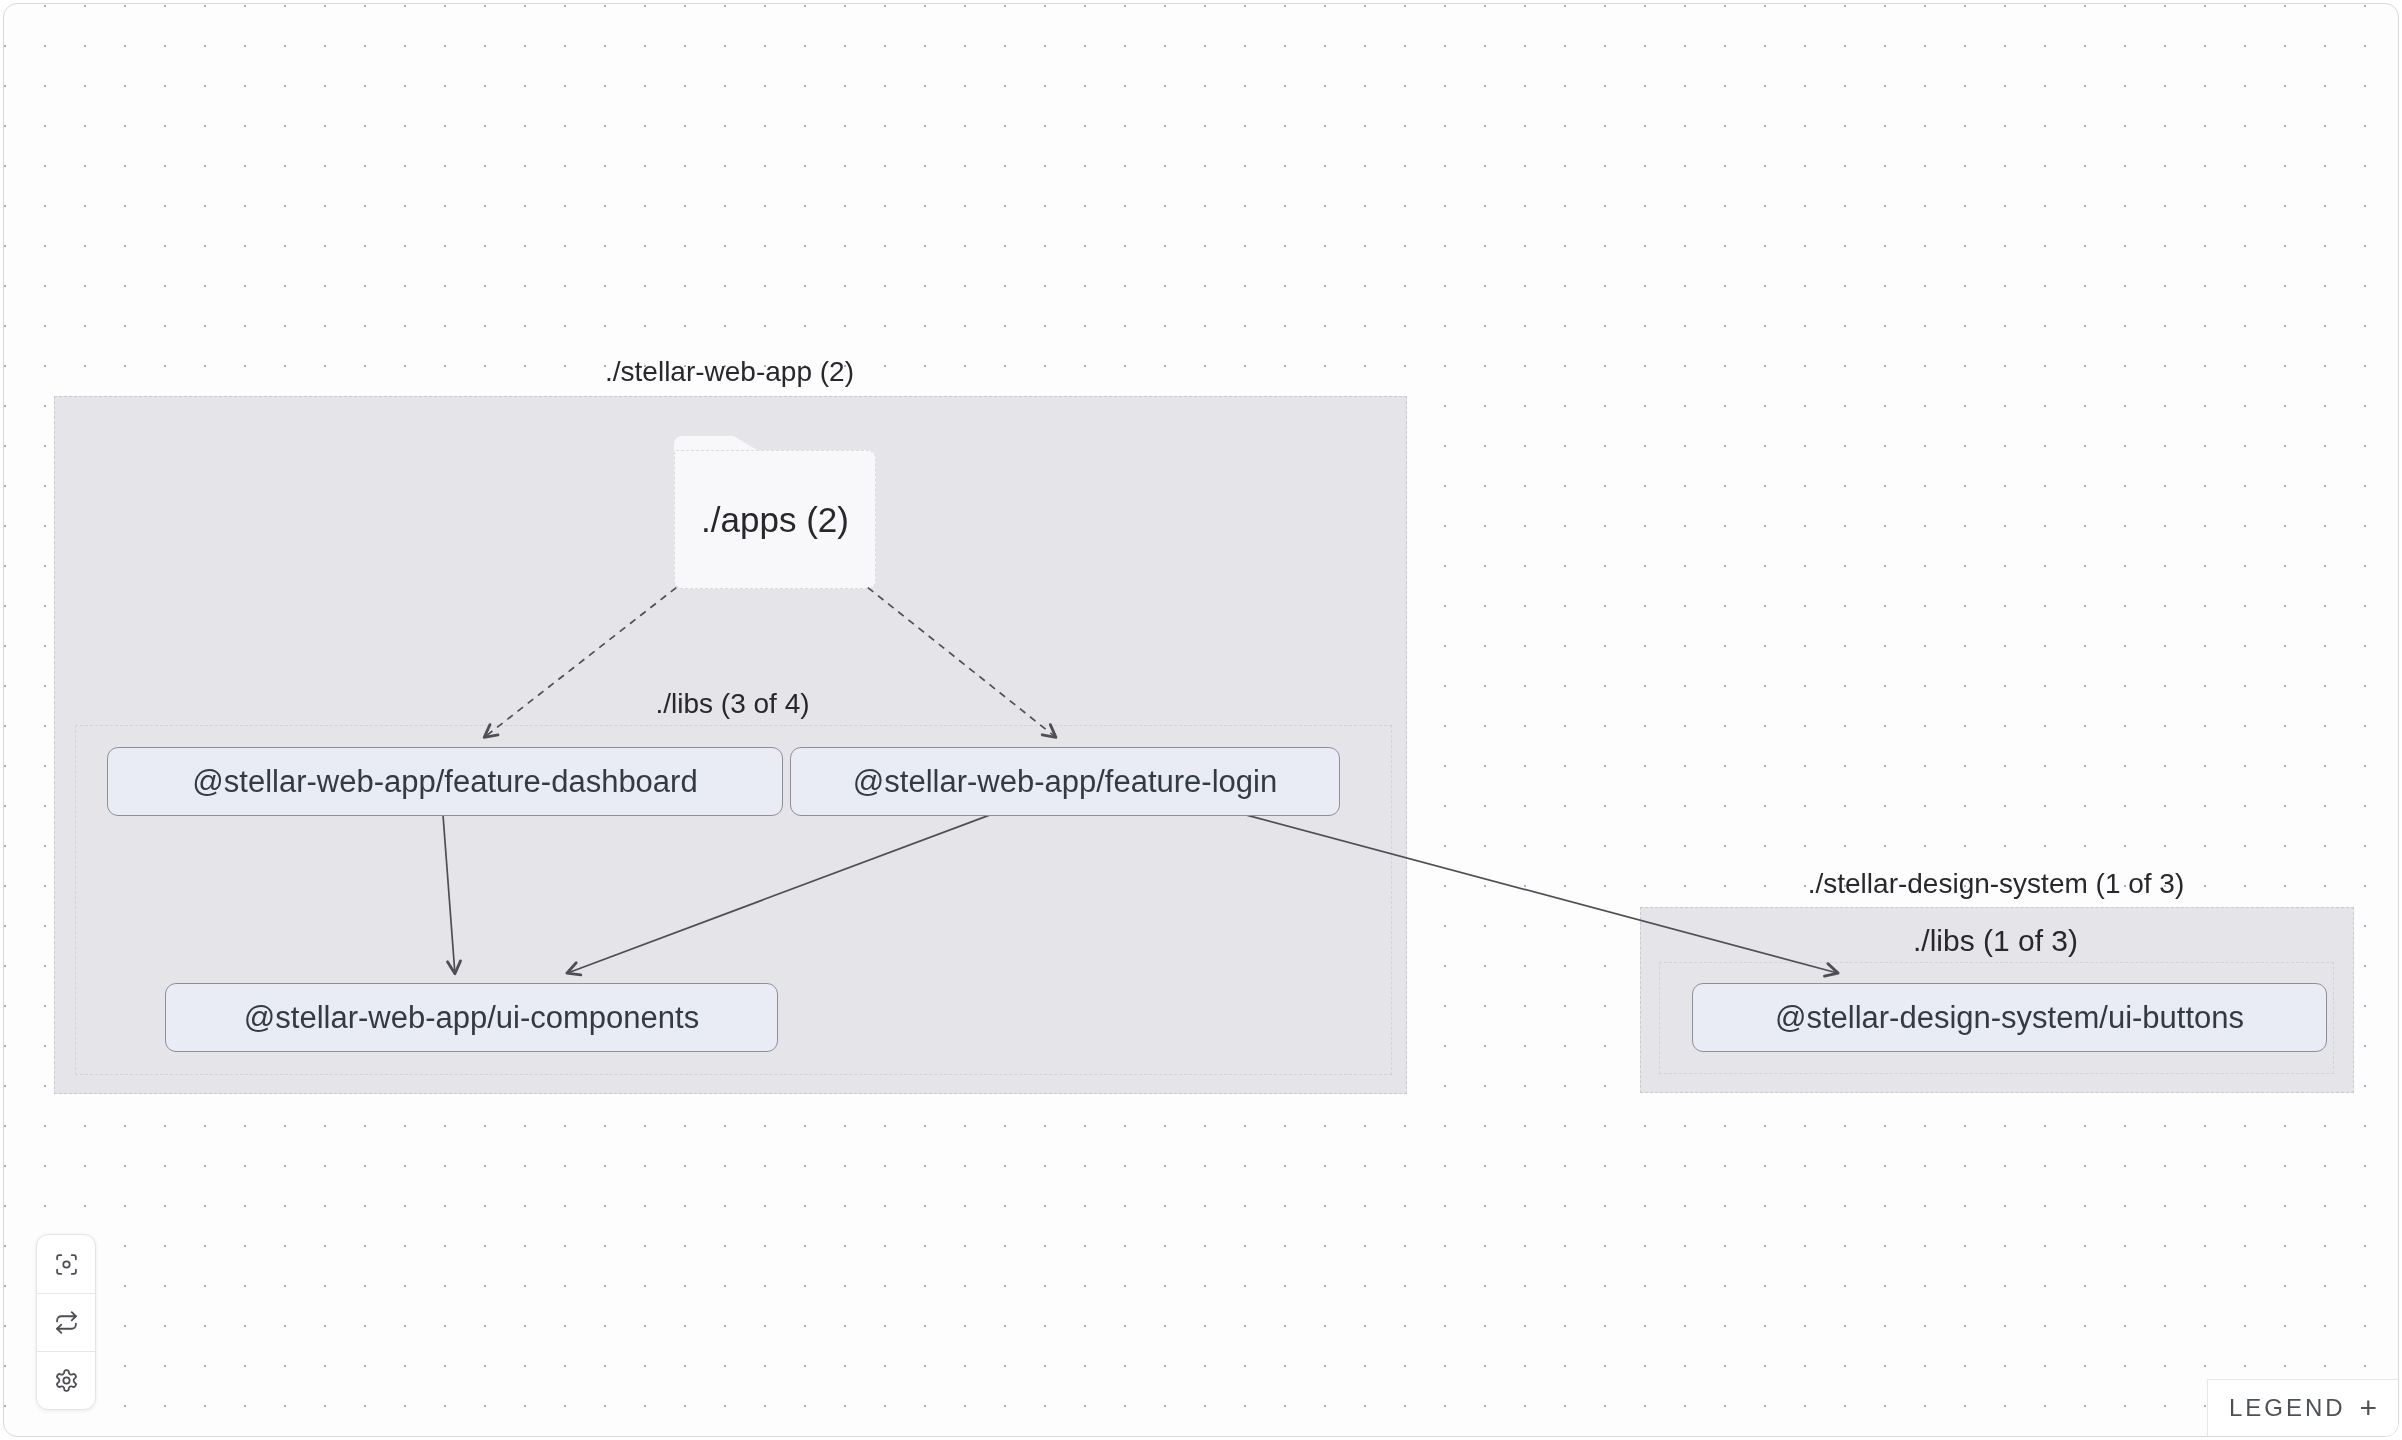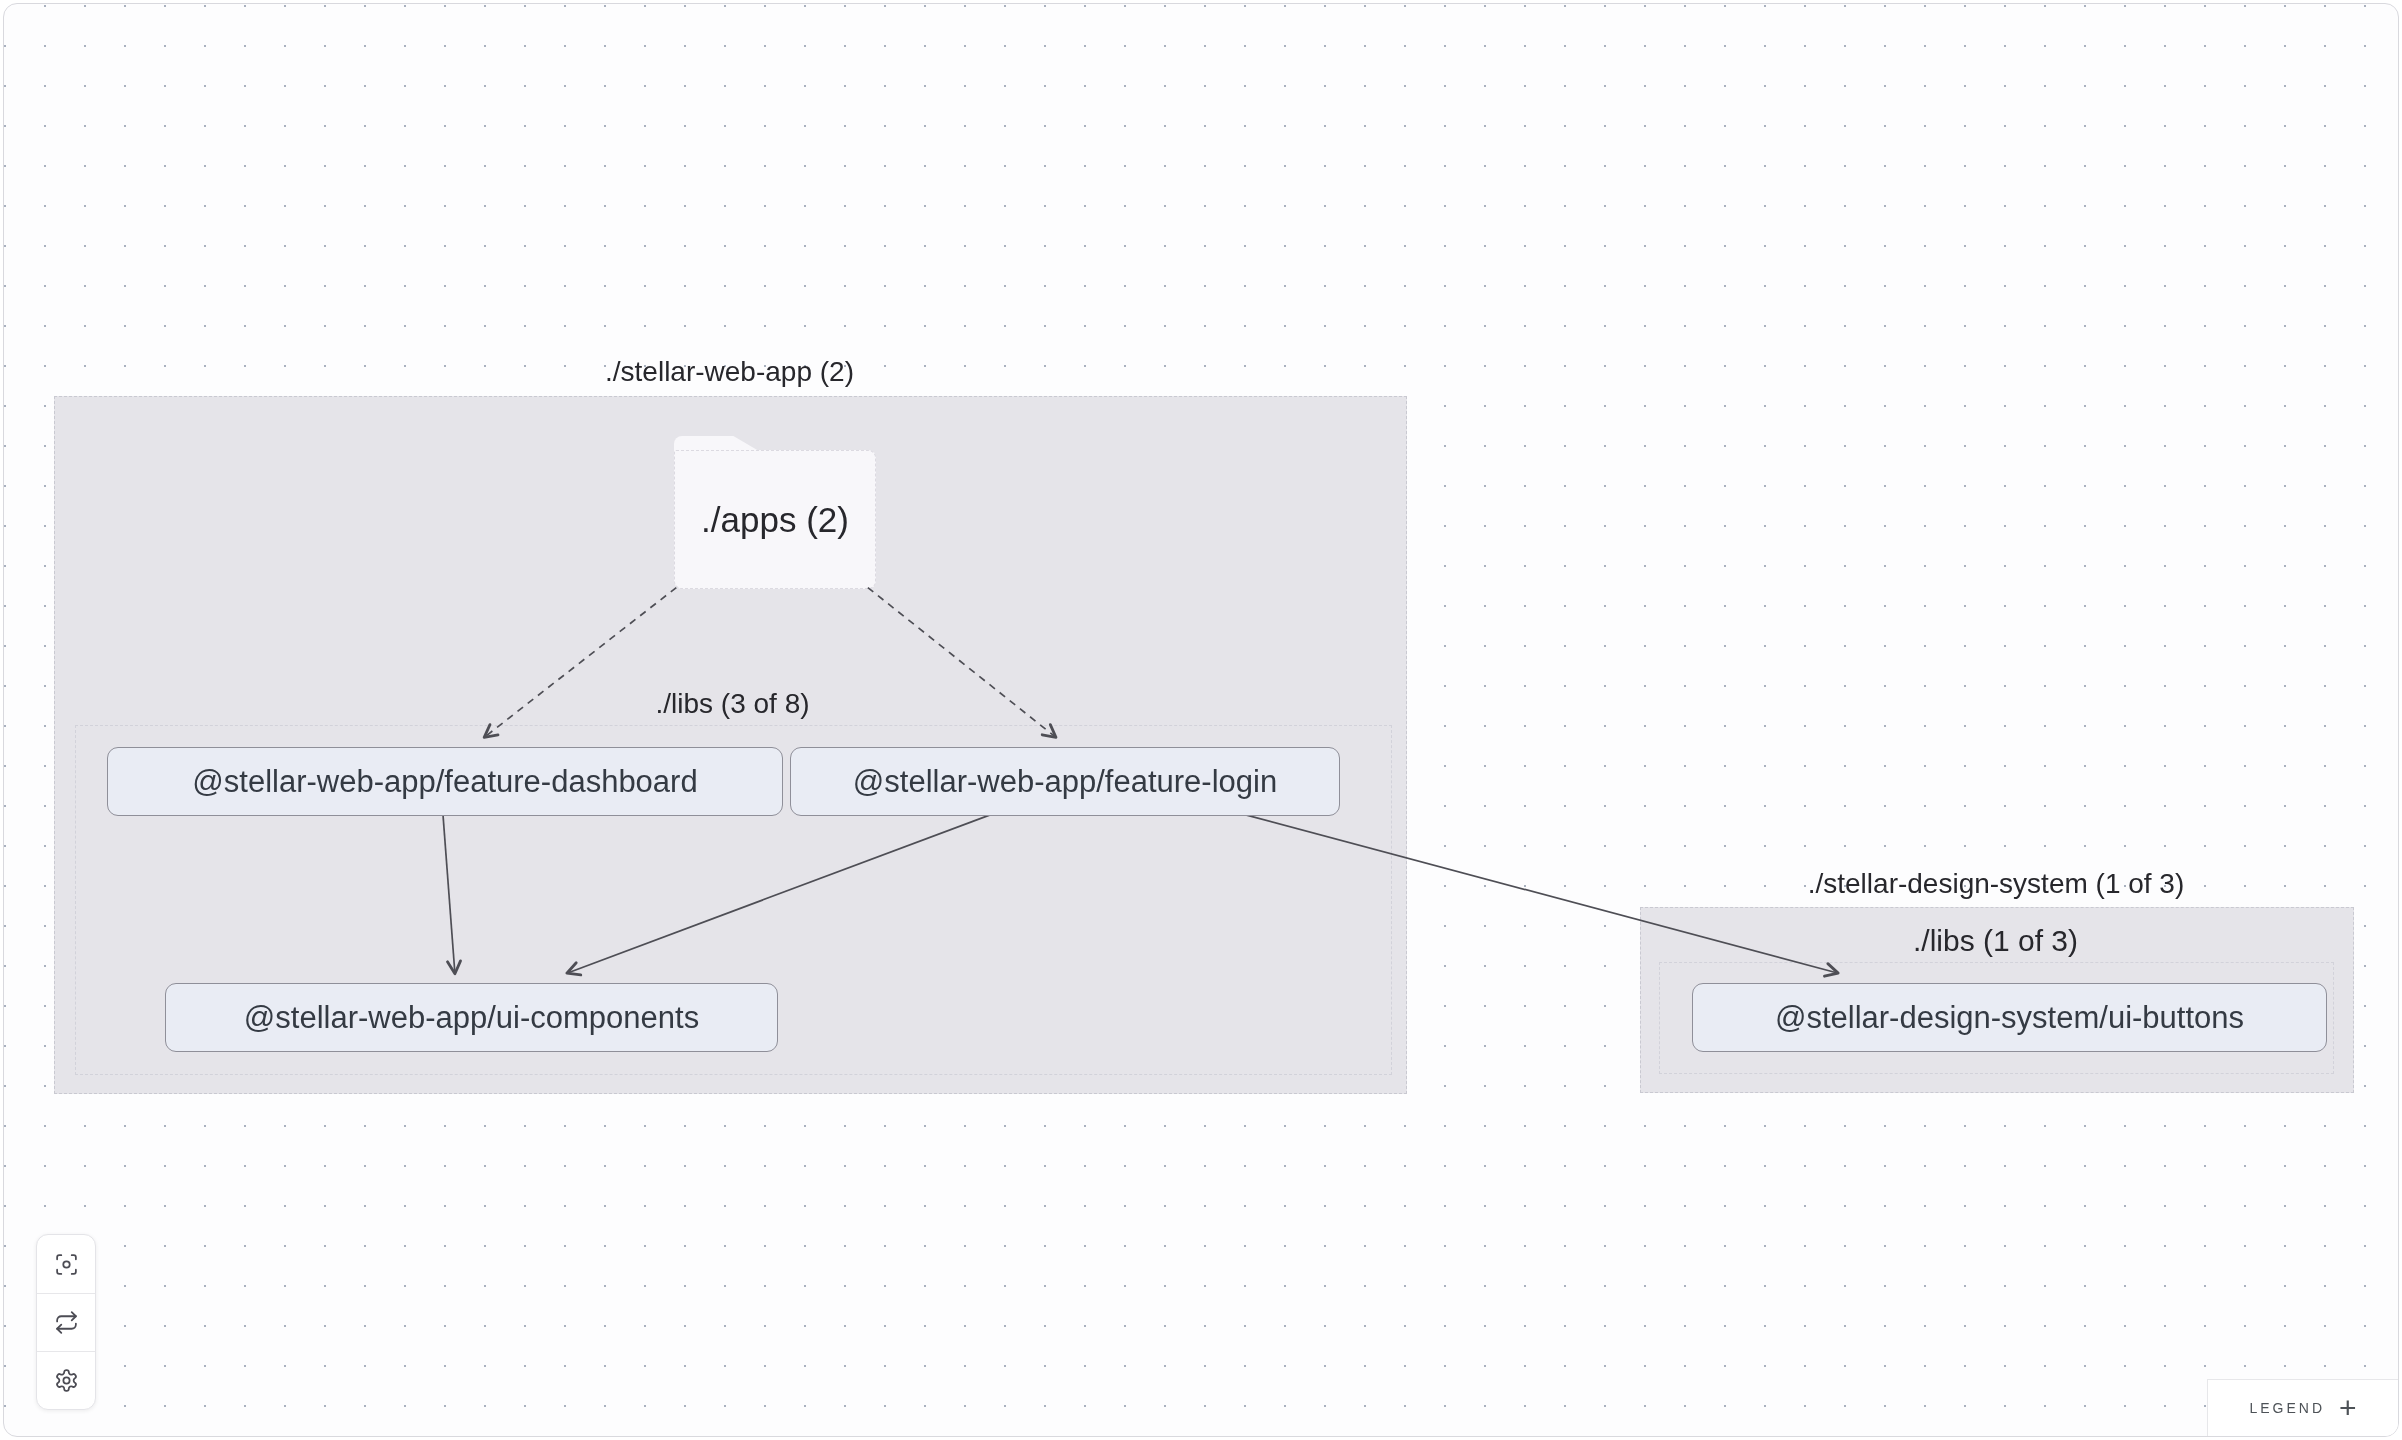--- a/index.html
+++ b/index.html
@@ -54,37 +54,37 @@
   .tool-btn{width:100%;height:58px;display:flex;align-items:center;justify-content:center;
     background:transparent;border:none;cursor:pointer;padding:0;}
   .tool-btn + .tool-btn{border-top:1px solid #e7e7ea;}
   .tool-btn svg{stroke:#4c4c54;fill:none;stroke-width:1.7;
     stroke-linecap:round;stroke-linejoin:round;}
 
   
   .legend{position:absolute;right:0;bottom:0;width:190px;height:56px;background:#ffffff;
     border-top:1px solid #e7e7ea;border-left:1px solid #e7e7ea;
     display:flex;align-items:center;justify-content:center;gap:14px;cursor:pointer;}
-  .legend .legend-text{font-size:14px;letter-spacing:3px;color:#4d5257;}
+  .legend .legend-text{font-size:24px;letter-spacing:3px;color:#4d5257;}
   .legend .legend-plus{font-size:30px;font-weight:300;color:#4d5257;line-height:1;}
 </style>
 </head>
 <body>
 
 <div class="frame">
 
   <div class="glabel glabel-web">./stellar-web-app (2)</div>
   <div class="group group-web"></div>
 
   <div class="folder-tab"></div>
   <div class="folder-body">
     <span>./apps (2)</span>
   </div>
 
-  <div class="glabel glabel-libs-web">./libs (3 of 8)</div>
+  <div class="glabel glabel-libs-web">./libs (3 of 4)</div>
   <div class="subgroup subgroup-web"></div>
 
   <div class="glabel glabel-design">./stellar-design-system (1 of 3)</div>
   <div class="group group-design"></div>
   <div class="glabel glabel-libs-design">./libs (1 of 3)</div>
   <div class="subgroup subgroup-design"></div>
 
   <svg class="edges" viewBox="0 0 2402 1440" preserveAspectRatio="none">
     <defs>
       <marker id="arrow" viewBox="0 0 12 12" refX="9.5" refY="6" markerWidth="11" markerHeight="11" orient="auto">

